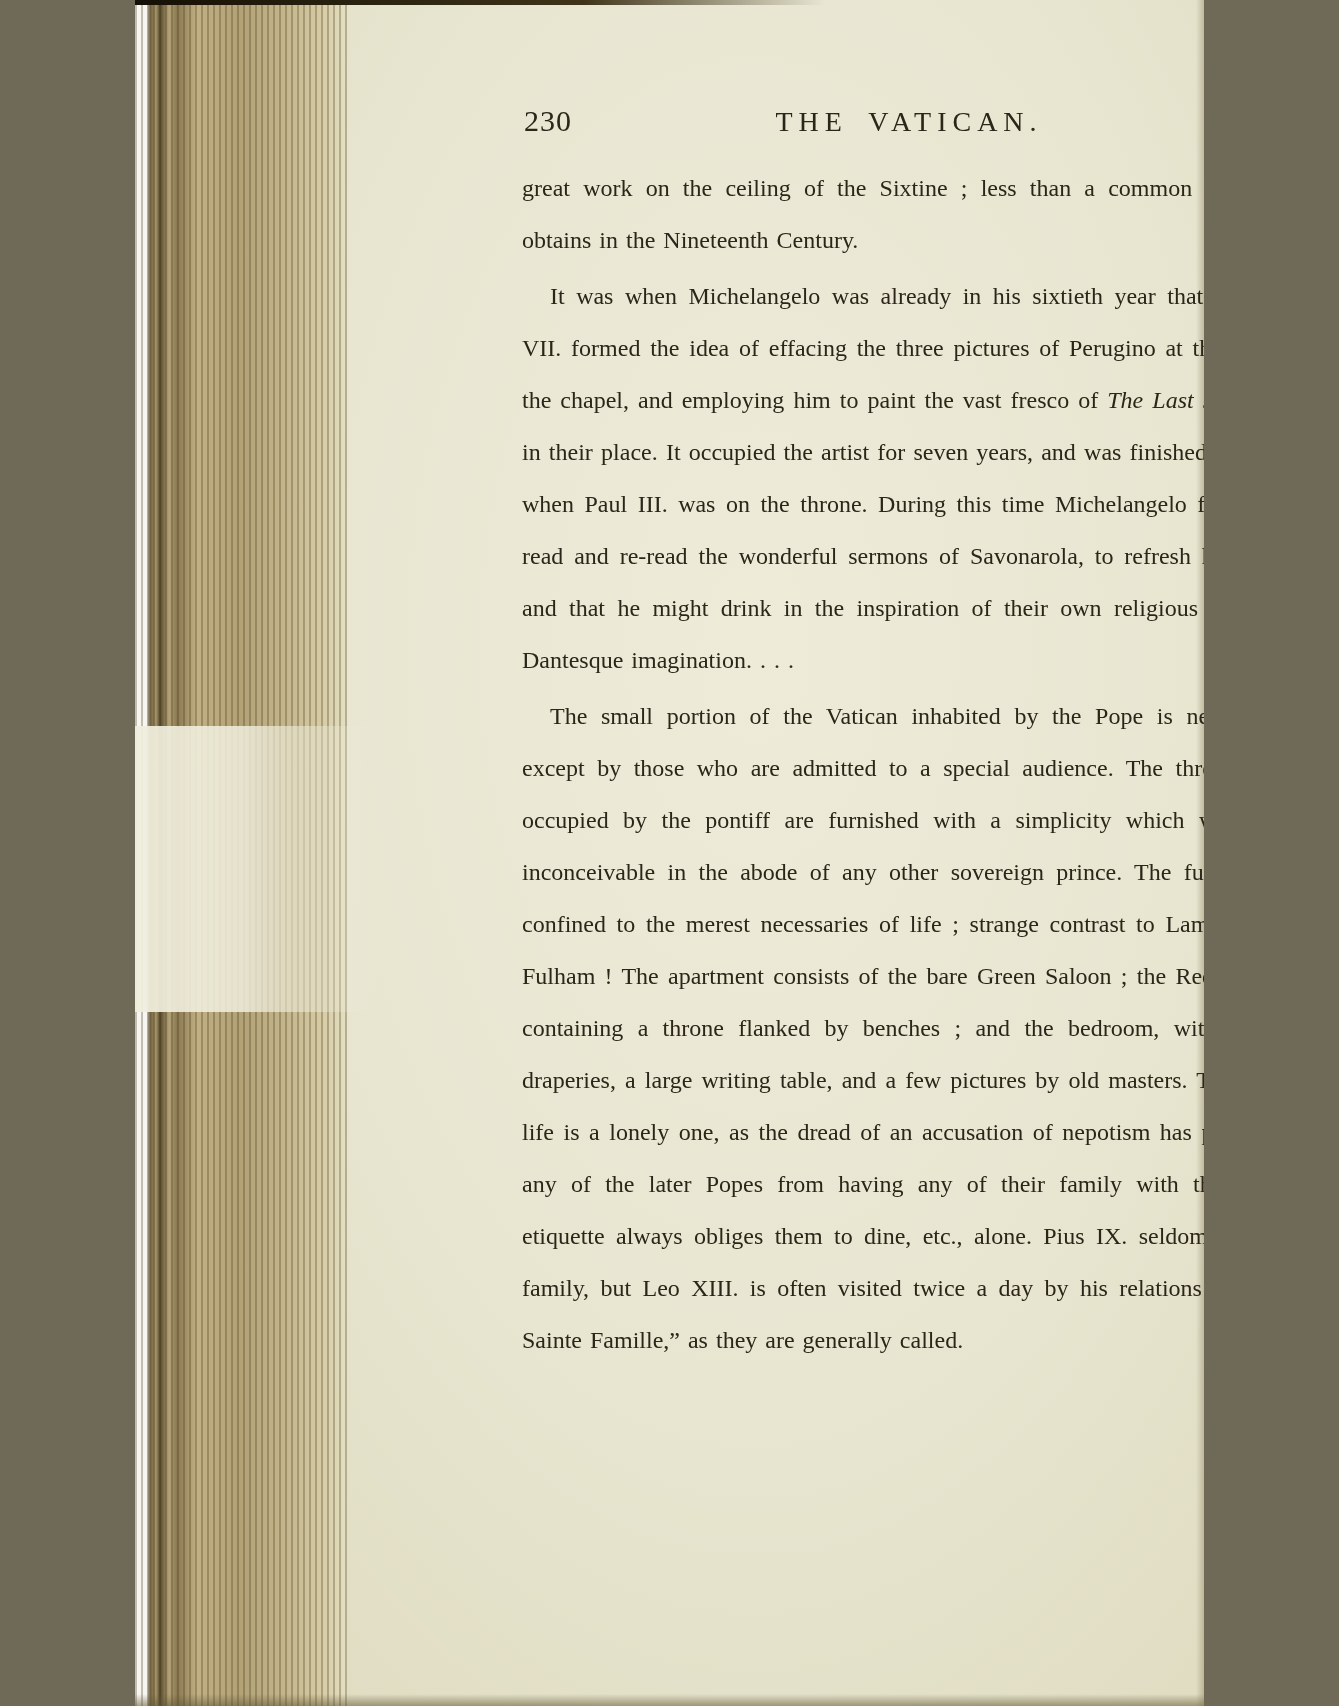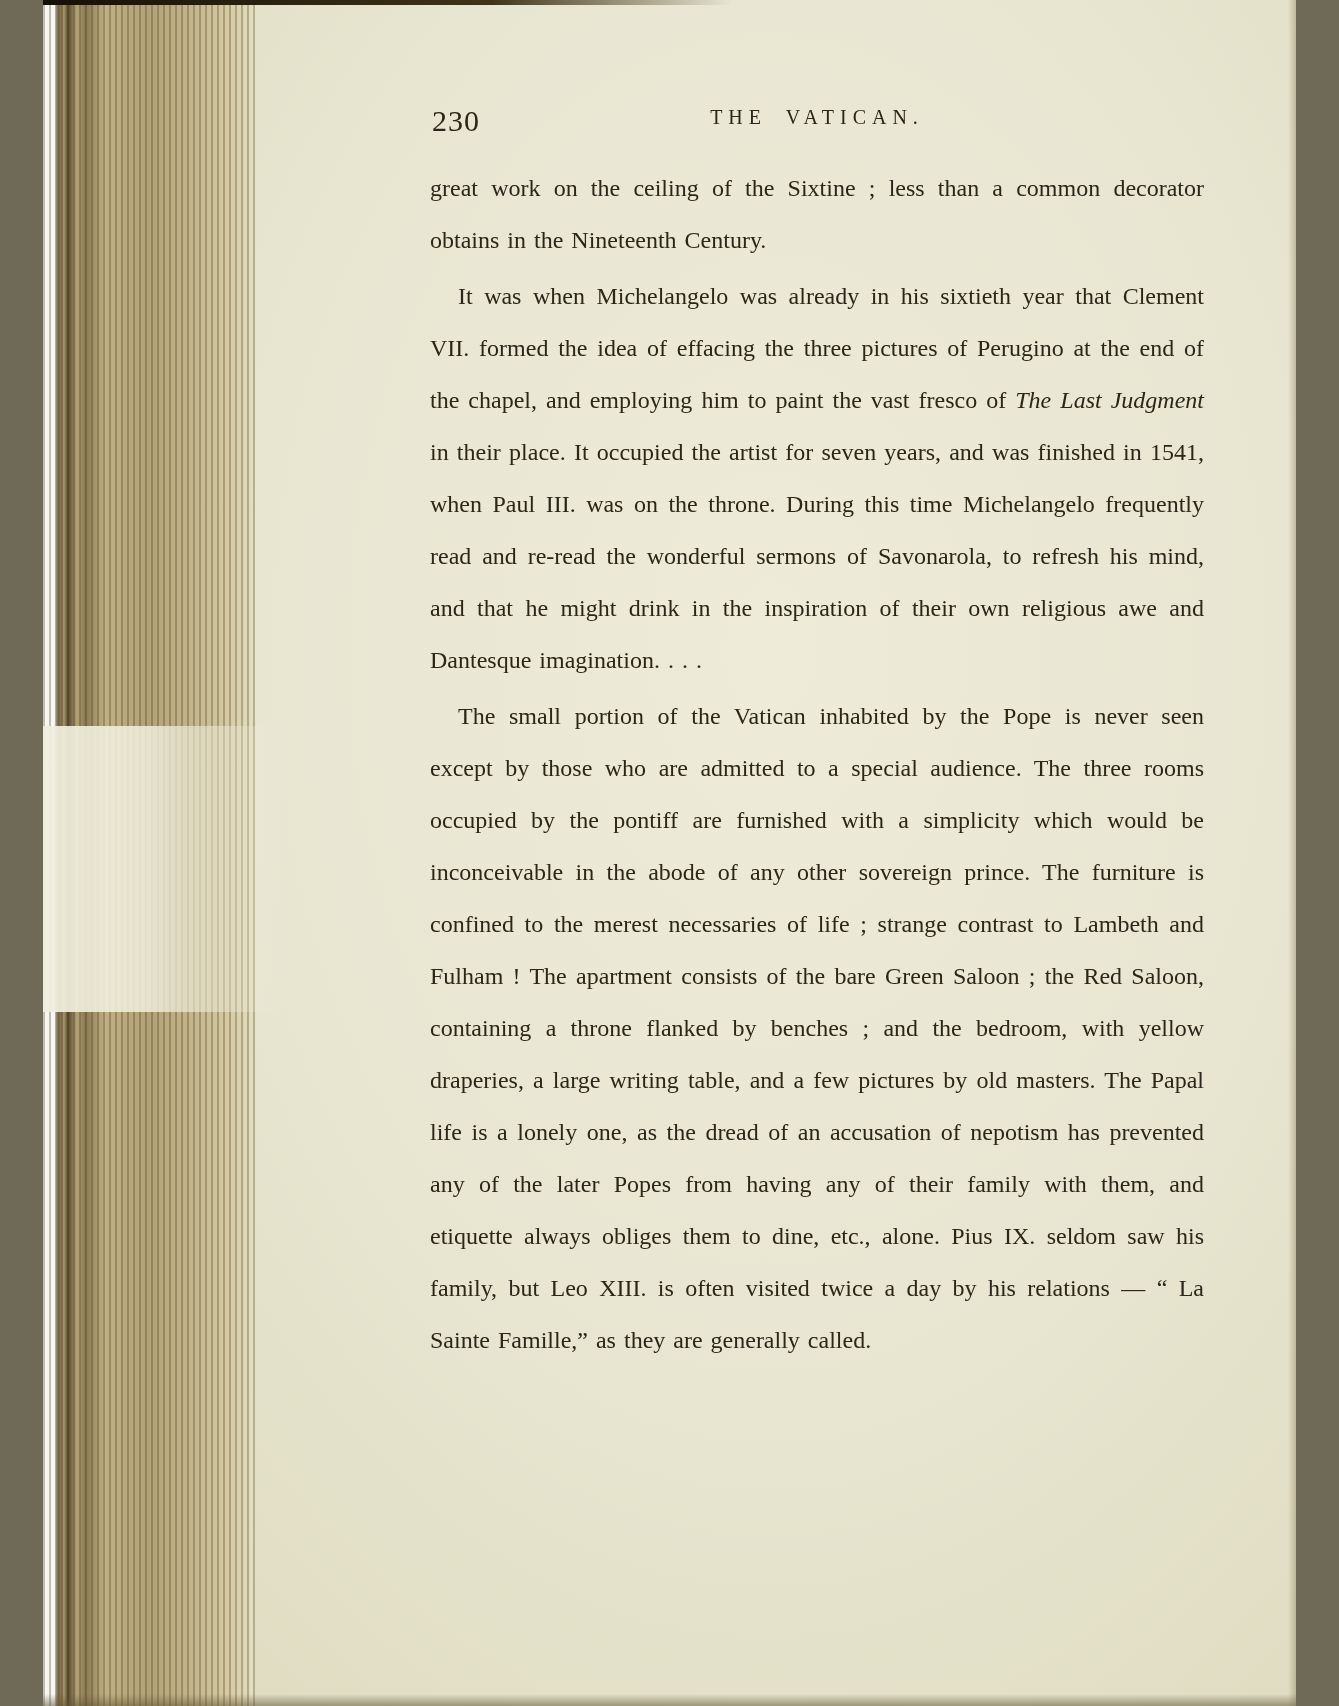--- a/index.html
+++ b/index.html
@@ -2,21 +2,21 @@
 <html><head>
 <meta charset="utf-8">
 <style>
   html, body {
     margin: 0;
     padding: 0;
     background: #6f6a58;
   }
   .scan {
     position: relative;
-    width: 1253px;
+    width: 1069px;
     height: 1706px;
     overflow: hidden;
     margin: 0 auto;
     background:
       radial-gradient(ellipse at 58% 38%, #eeecd9 0%, #e8e6d1 50%, #ddd9bd 100%);
     font-family: "Liberation Serif", "DejaVu Serif", serif;
     color: #2b2619;
   }
   
   .binding {
@@ -77,21 +77,21 @@
   .page-number {
     position: absolute;
     left: 6px; top: 4px;
     font-size: 30px;
     letter-spacing: 1px;
   }
   .head-title {
     position: absolute;
     left: 0; right: 0; top: 6px;
     text-align: center;
-    font-size: 20px;
+    font-size: 28px;
     letter-spacing: 6px;
     word-spacing: 8px;
   }
   .para {
     margin: 4px;
     font-size: 24px;
     line-height: 52px;
     text-align: justify;
     word-spacing: 2px;
   }

